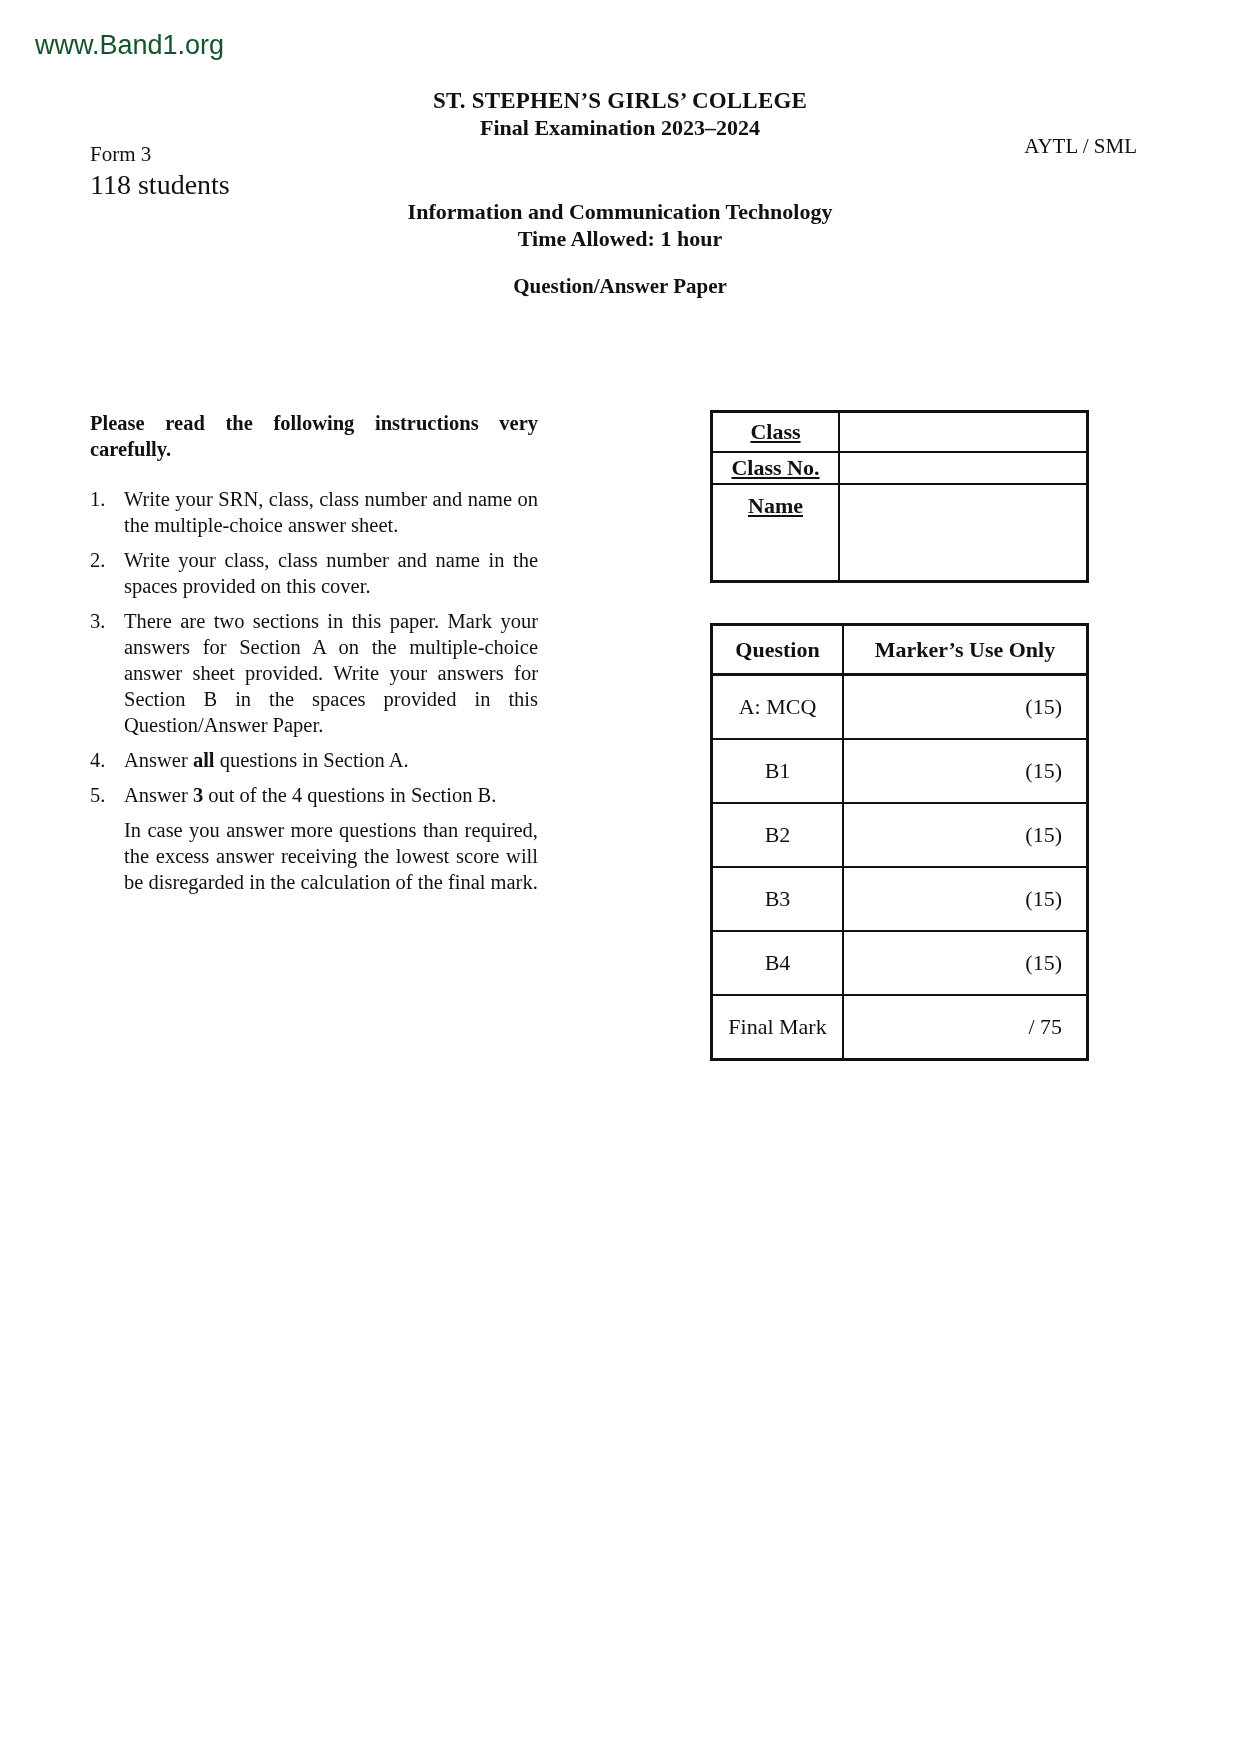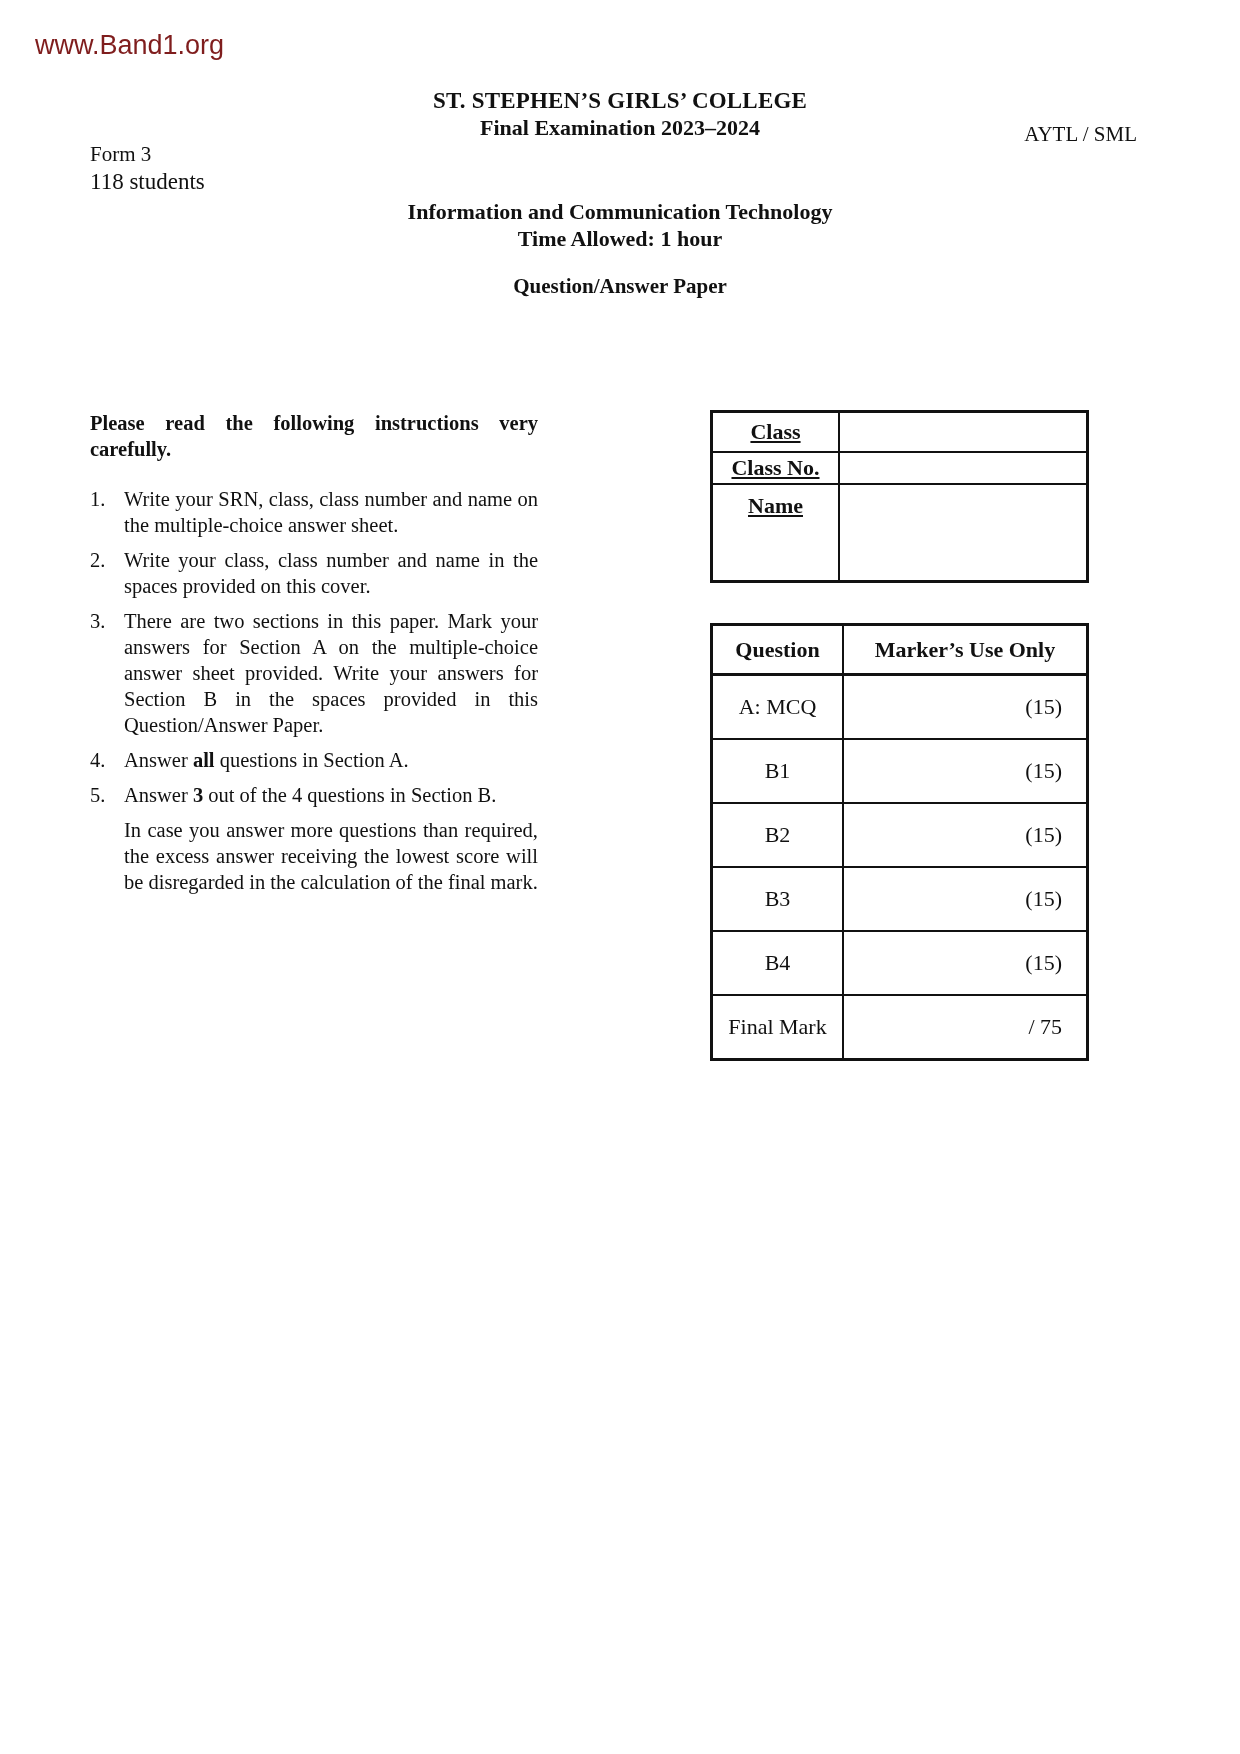--- a/index.html
+++ b/index.html
@@ -10,33 +10,33 @@
     background:#ffffff;
     color:#111;
     font-family:"Liberation Serif", serif;
     overflow:hidden;
   }
 
   
   .watermark {
     position:absolute; left:35px; top:30px;
     font-family:"Liberation Sans", sans-serif;
-    font-size:27px; color:#7f1d1d;
+    font-size:27px; color:#14532d;
   }
 
   
   .hdr-center { position:absolute; left:0; right:0; text-align:center; }
   .hdr-school   { top:88px;  font-weight:bold; font-size:23px; letter-spacing:0.2px; }
   .hdr-exam     { top:115px; font-weight:bold; font-size:22px; }
   .hdr-subject  { top:199px; font-weight:bold; font-size:22px; }
   .hdr-time     { top:226px; font-weight:bold; font-size:22px; }
   .hdr-paper    { top:274px; font-weight:bold; font-size:21px; }
   .hdr-form     { position:absolute; left:90px; top:142px; font-size:21px; }
-  .hdr-students { position:absolute; left:90px; top:169px; font-size:23px; }
-  .hdr-code     { position:absolute; right:103px; top:122px; font-size:21px; }
+  .hdr-students { position:absolute; left:90px; top:169px; font-size:28px; }
+  .hdr-code     { position:absolute; right:103px; top:134px; font-size:21px; }
 
   
   .instructions {
     position:absolute; left:90px; top:410px; width:448px;
     font-size:20.5px; line-height:26px;
   }
   .inst-heading {
     margin:0 0 24px 0;
     font-weight:bold; text-align:justify;
   }

